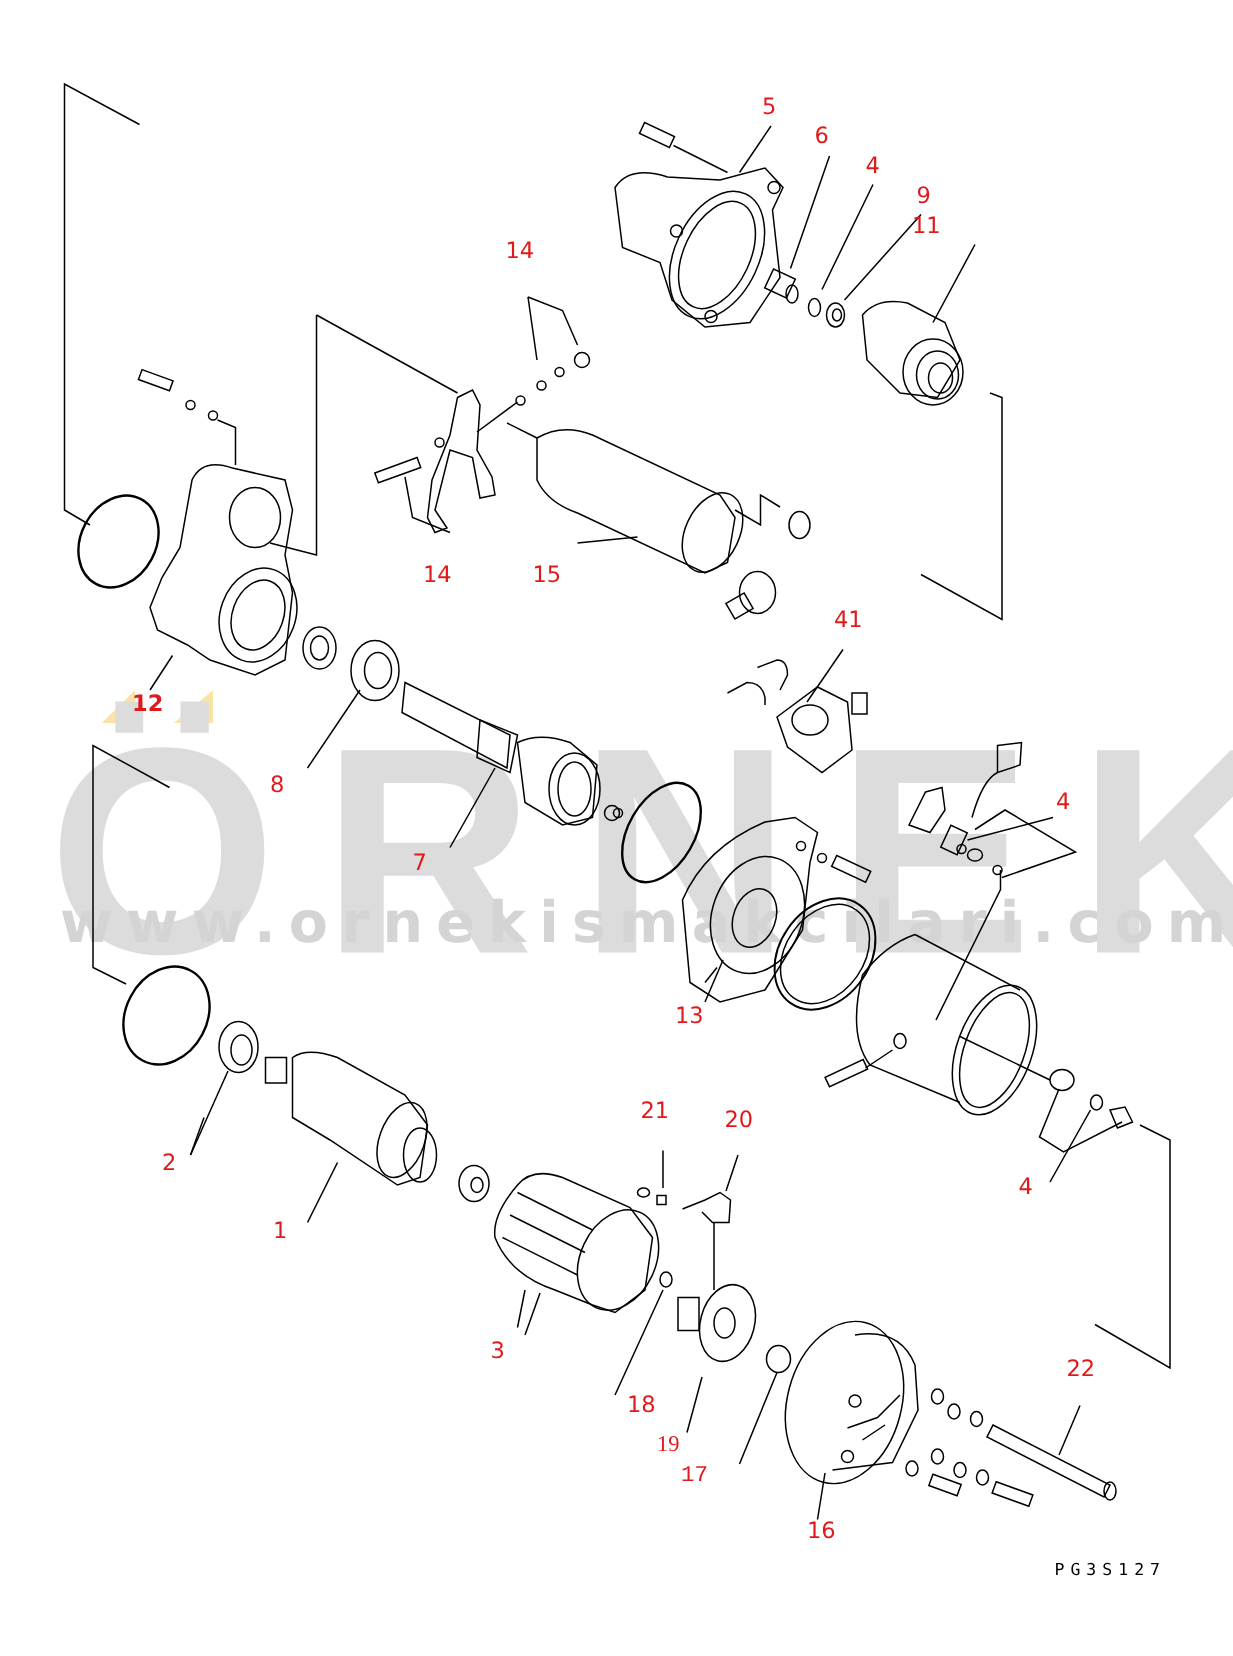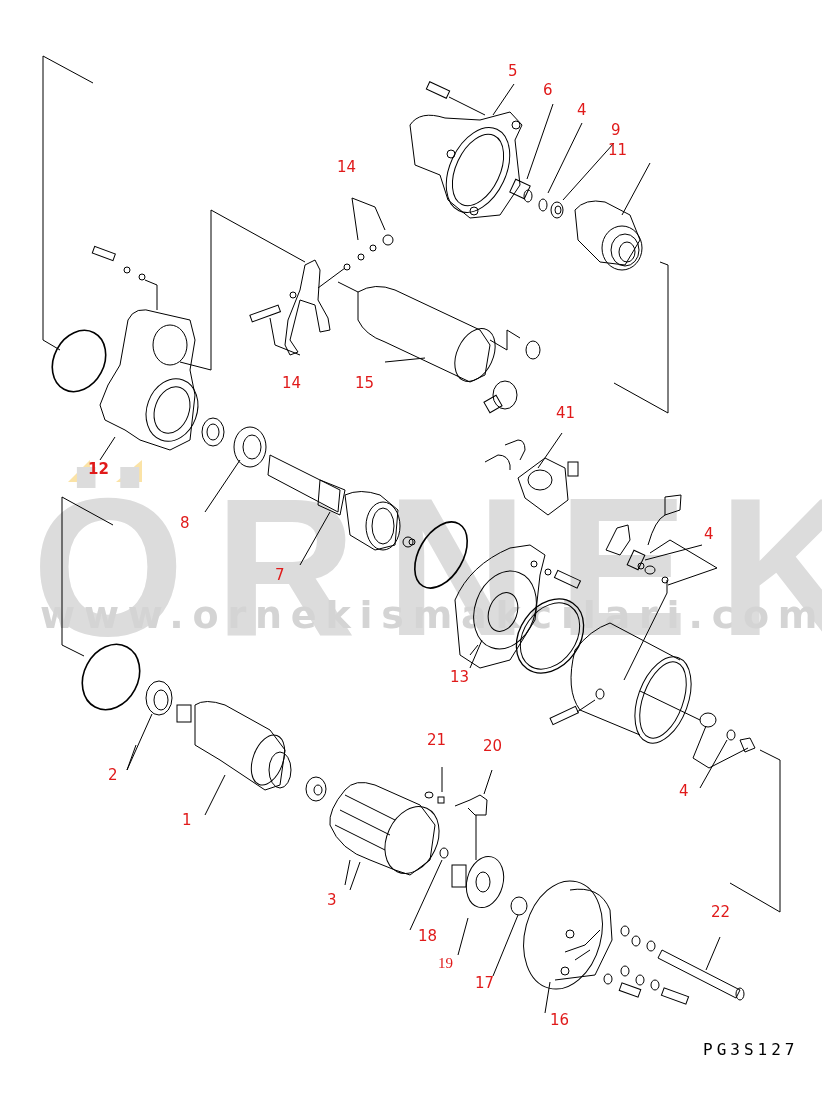--- a/index.html
+++ b/index.html
@@ -3,21 +3,21 @@
 <meta charset="utf-8">
 <style>
   html, body { margin:0; padding:0; background:#ffffff; }
   body { width:822px; height:1104px; position:relative; overflow:hidden; font-family:"Liberation Sans", sans-serif; }
   #diagram { position:absolute; left:0; top:0; width:822px; height:1104px; }
   .wm-big { position:absolute; left:32px; top:470px; font-family:"Liberation Sans", sans-serif; font-weight:bold; font-size:196px; letter-spacing:30px; color:#dcdcdc; line-height:1; white-space:nowrap; z-index:0; }
   .wm-url { position:absolute; left:40px; top:596px; font-family:"DejaVu Sans", sans-serif; font-weight:bold; font-size:38px; letter-spacing:8.8px; color:#d4d4d4; line-height:1; white-space:nowrap; z-index:0; }
   .wm-accent { position:absolute; top:460px; width:0; height:0; border-style:solid; z-index:0; }
   svg.art { position:absolute; left:0; top:0; z-index:1; }
   .label { position:absolute; color:#e01a1a; font-family:"DejaVu Sans", sans-serif; font-size:15px; line-height:1; z-index:2; }
-  .code { position:absolute; left:703px; top:1040px; font-family:"DejaVu Sans Mono", monospace; font-size:16px; letter-spacing:4px; color:#000; z-index:2; }
+  .code { position:absolute; left:703px; top:1040px; font-family:"DejaVu Sans Mono", monospace; font-size:11px; letter-spacing:4px; color:#000; z-index:2; }
 </style>
 </head>
 <body>
 
 <div id="diagram">
 
   <div class="wm-accent" style="left:68px; border-width:0 0 22px 22px; border-color:transparent transparent #fbe3a6 transparent;"></div>
   <div class="wm-accent" style="left:116px; border-width:0 0 22px 26px; border-color:transparent transparent #fbe3a6 transparent;"></div>
   <div class="wm-big">ÖRNEK</div>
   <div class="wm-url">www.ornekismakcilari.com.tr</div>
@@ -266,17 +266,17 @@
   <span class="label" style="left:450px;top:670px;">13</span>
   <span class="label" style="left:427px;top:733px;">21</span>
   <span class="label" style="left:483px;top:739px;">20</span>
   <span class="label" style="left:108px;top:768px;">2</span>
   <span class="label" style="left:679px;top:784px;">4</span>
   <span class="label" style="left:182px;top:813px;">1</span>
   <span class="label" style="left:327px;top:893px;">3</span>
   <span class="label" style="left:711px;top:905px;">22</span>
   <span class="label" style="left:390px;top:929px;margin-left:28px;">18</span>
   <span class="label" style="left:438px;top:956px;font-family:Liberation Serif, serif;">19</span>
-  <span class="label" style="left:475px;top:976px;">17</span>
-  <span class="label" style="left:538px;top:1013px;margin-left:12px;">16</span>
+  <span class="label" style="left:454px;top:976px;font-family:Liberation Mono, monospace;">17</span>
+  <span class="label" style="left:538px;top:1013px;">16</span>
 
   <span class="code">PG3S127</span>
 </div>
 
 </body></html>

